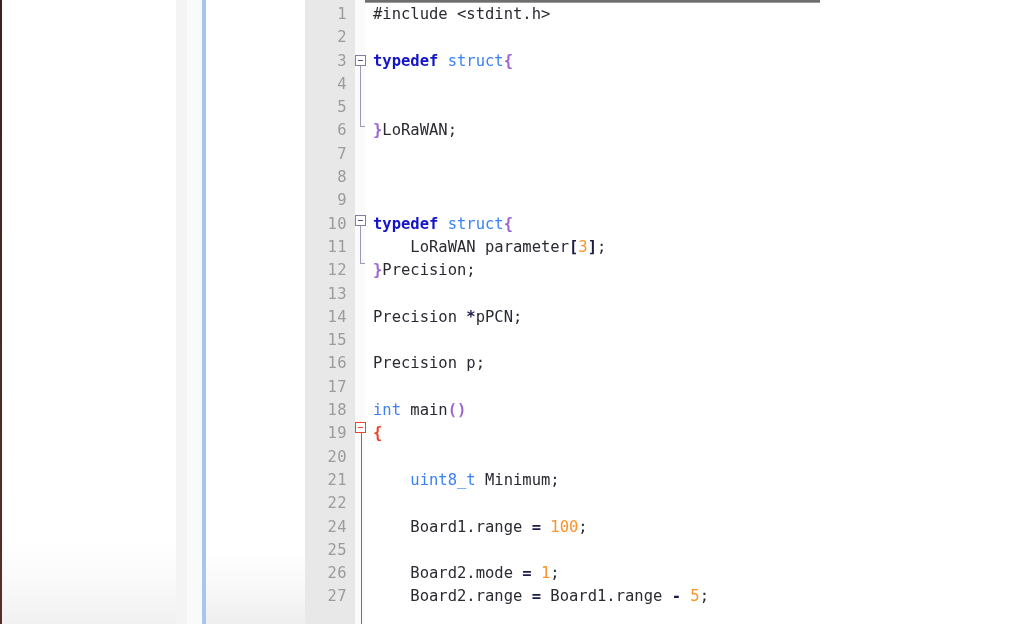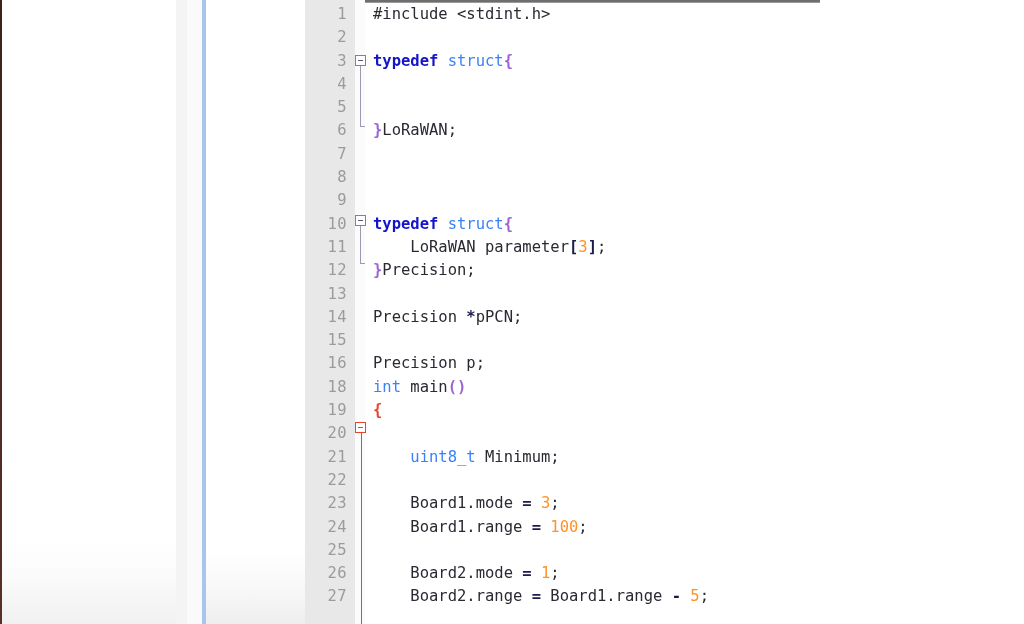--- a/index.html
+++ b/index.html
@@ -212,26 +212,26 @@
         <div class="code-line"><span class="ln">7</span><span class="src"></span></div>
         <div class="code-line"><span class="ln">8</span></div>
         <div class="code-line"><span class="ln">9</span><span class="src"></span></div>
         <div class="code-line"><span class="ln">10</span><span class="src"><span class="tk-kw">typedef</span><span class="tk-plain"> </span><span class="tk-type">struct</span><span class="tk-brace-p">{</span></span></div>
         <div class="code-line"><span class="ln">11</span><span class="src"><span class="tk-plain">    LoRaWAN parameter</span><span class="tk-bracket">[</span><span class="tk-num">3</span><span class="tk-bracket">]</span><span class="tk-plain">;</span></span></div>
         <div class="code-line"><span class="ln">12</span><span class="src"><span class="tk-brace-p">}</span><span class="tk-plain">Precision;</span></span></div>
         <div class="code-line"><span class="ln">13</span><span class="src"></span></div>
         <div class="code-line"><span class="ln">14</span><span class="src"><span class="tk-plain">Precision </span><span class="tk-op">*</span><span class="tk-plain">pPCN;</span></span></div>
         <div class="code-line"><span class="ln">15</span><span class="src"></span></div>
         <div class="code-line"><span class="ln">16</span><span class="src"><span class="tk-plain">Precision p;</span></span></div>
+        <div class="code-line"><span class="ln">17</span><span class="src"></span></div>
         <div class="code-line"><span class="ln">18</span><span class="src"><span class="tk-type">int</span><span class="tk-plain"> main</span><span class="tk-brace-p">()</span></span></div>
         <div class="code-line"><span class="ln">19</span><span class="src"><span style="color: rgb(232, 69, 46); font-weight: bold;">{</span></span></div>
         <div class="code-line"><span class="ln">20</span></div>
         <div class="code-line"><span class="ln">21</span><span class="src"><span class="tk-plain">    </span><span class="tk-type">uint8_t</span><span class="tk-plain"> Minimum;</span></span></div>
         <div class="code-line"><span class="ln">22</span><span class="src"></span></div>
-        <div class="code-line"><span class="ln">23</span><span class="src"><span class="tk-plain">    Board1.mode </span><span class="tk-op">=</span><span class="tk-plain"> </span><span class="tk-num">3</span><span class="tk-plain">;</span></span></div>
         <div class="code-line"><span class="ln">24</span><span class="src"><span class="tk-plain">    Board1.range </span><span class="tk-op">=</span><span class="tk-plain"> </span><span class="tk-num">100</span><span class="tk-plain">;</span></span></div>
         <div class="code-line"><span class="ln">25</span><span class="src"></span></div>
         <div class="code-line"><span class="ln">26</span><span class="src"><span class="tk-plain">    Board2.mode </span><span class="tk-op">=</span><span class="tk-plain"> </span><span class="tk-num">1</span><span class="tk-plain">;</span></span></div>
         <div class="code-line"><span class="ln">27</span><span class="src"><span class="tk-plain">    Board2.range </span><span class="tk-op">=</span><span class="tk-plain"> Board1.range </span><span class="tk-op">-</span><span class="tk-plain"> </span><span class="tk-num">5</span><span class="tk-plain">;</span></span></div>
       </div>
 
   </div>
 
 </div>
 

